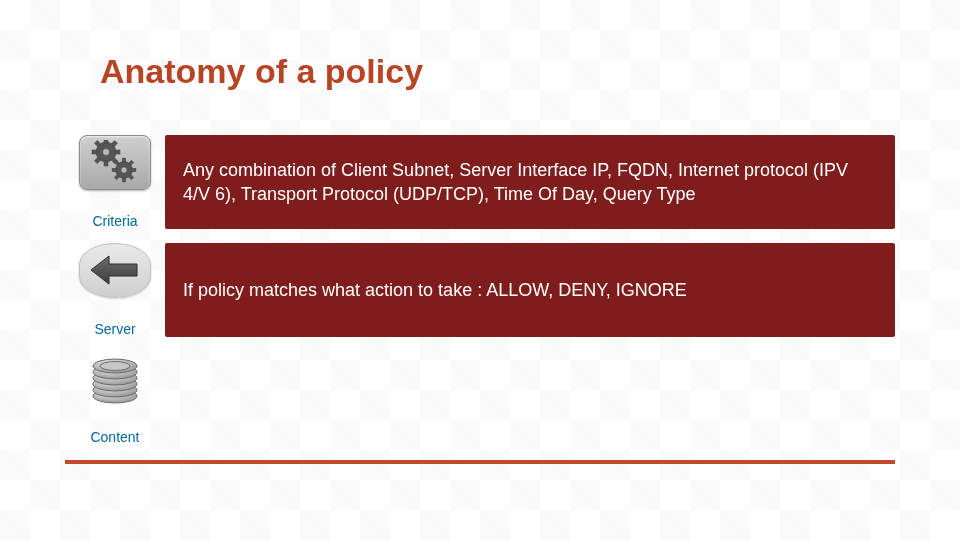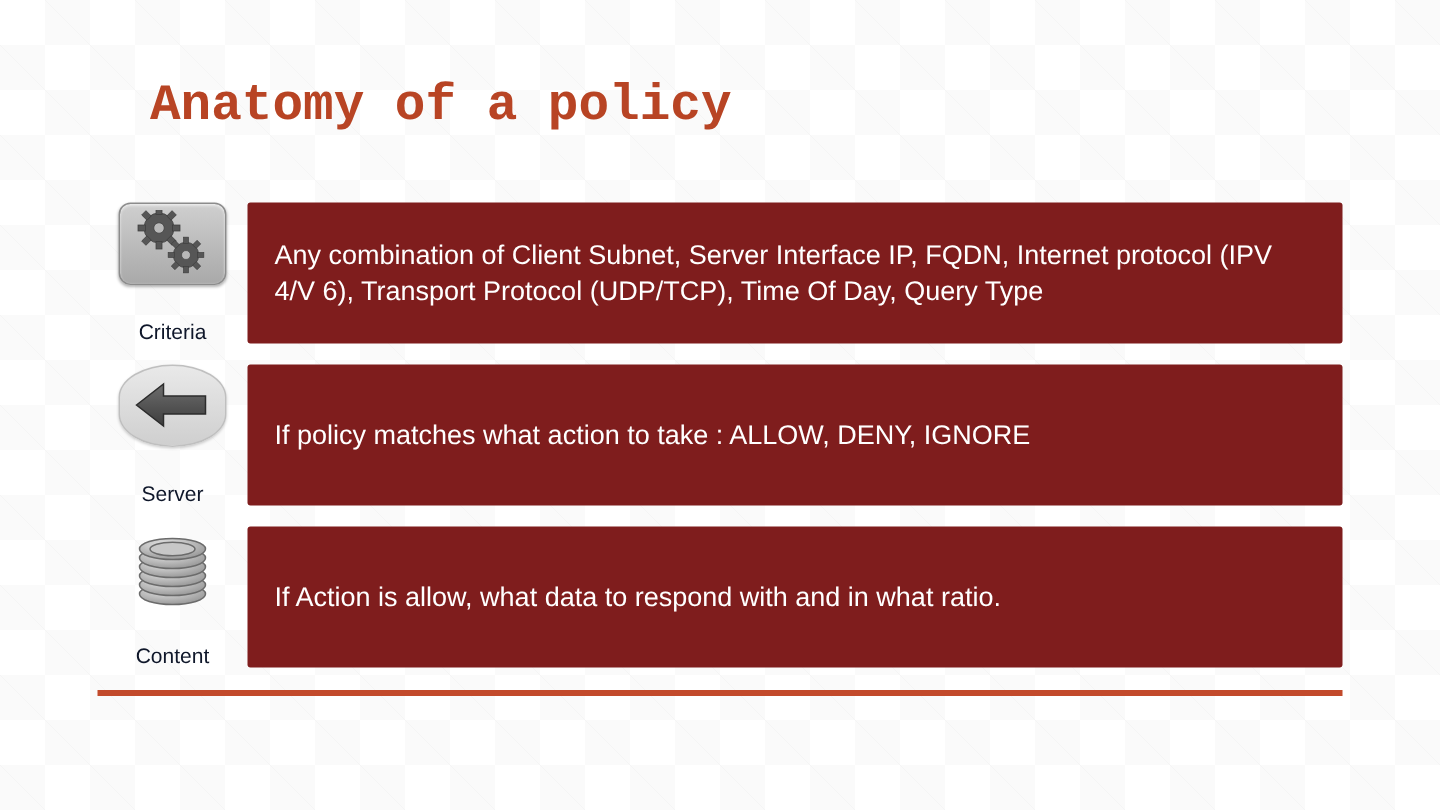--- a/index.html
+++ b/index.html
@@ -28,21 +28,20 @@
     width: 960px;
     height: 540px;
   }
   .title {
     position: absolute;
     left: 100px;
     top: 52px;
     font-size: 34px;
     font-weight: bold;
     color: #b84424;
-    font-family: Liberation Mono, monospace;
   }
   .rows {
     position: absolute;
     left: 65px;
     top: 135px;
     width: 830px;
   }
   .row {
     display: flex;
     align-items: stretch;
@@ -61,21 +60,21 @@
     width: 72px;
     height: 64px;
     border-radius: 8px;
     display: flex;
     align-items: center;
     justify-content: center;
     margin-bottom: 4px;
   }
   .icon-caption {
     font-size: 14px;
-    color: #0f172a;
+    color: #0369a1;
     text-align: right;
     line-height: 1.1;
     margin-top: 20px;
   }
   .desc {
     flex: 1;
     background: #7f1d1d;
     color: #ffffff;
     display: flex;
     align-items: center;
@@ -192,20 +191,19 @@
               <ellipse cx="32" cy="34" rx="22" ry="7" fill="url(#cg)"></ellipse>
               <ellipse cx="32" cy="28" rx="22" ry="7" fill="url(#cg)"></ellipse>
               <ellipse cx="32" cy="22" rx="22" ry="7" fill="url(#cg)"></ellipse>
               <ellipse cx="32" cy="16" rx="22" ry="7" fill="url(#cg)"></ellipse>
               <ellipse cx="32" cy="16" rx="15" ry="4.5" fill="#c7c7c7"></ellipse>
             </g>
           </svg>
         </div>
         <div class="icon-caption">Content</div>
       </div>
-      <div class="desc">If Action is allow, what data to respond with and in what ratio.</div>
     </div>
 
   </div>
 
   <div class="bar"></div>
 
 </div>
 
 </body></html>

